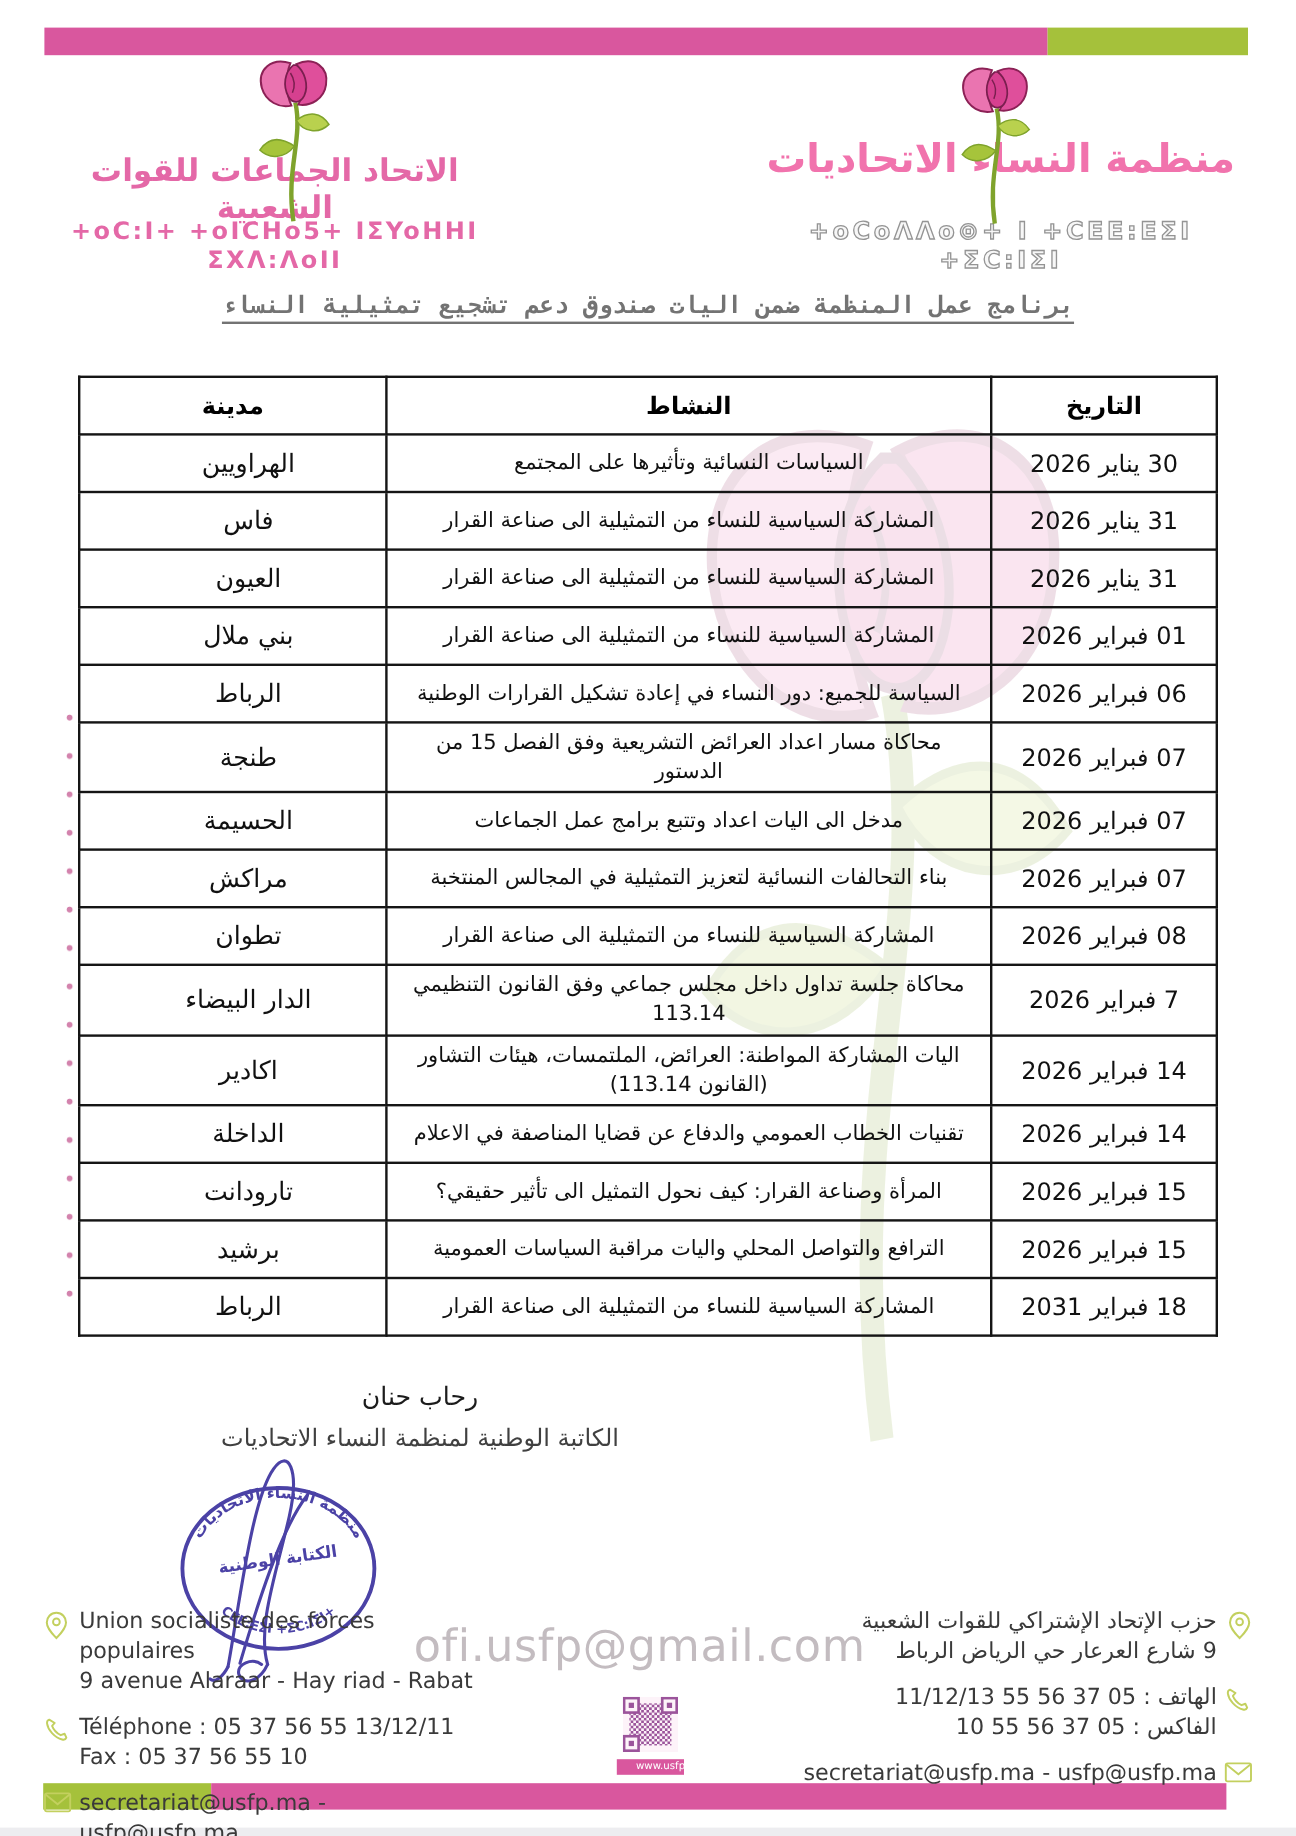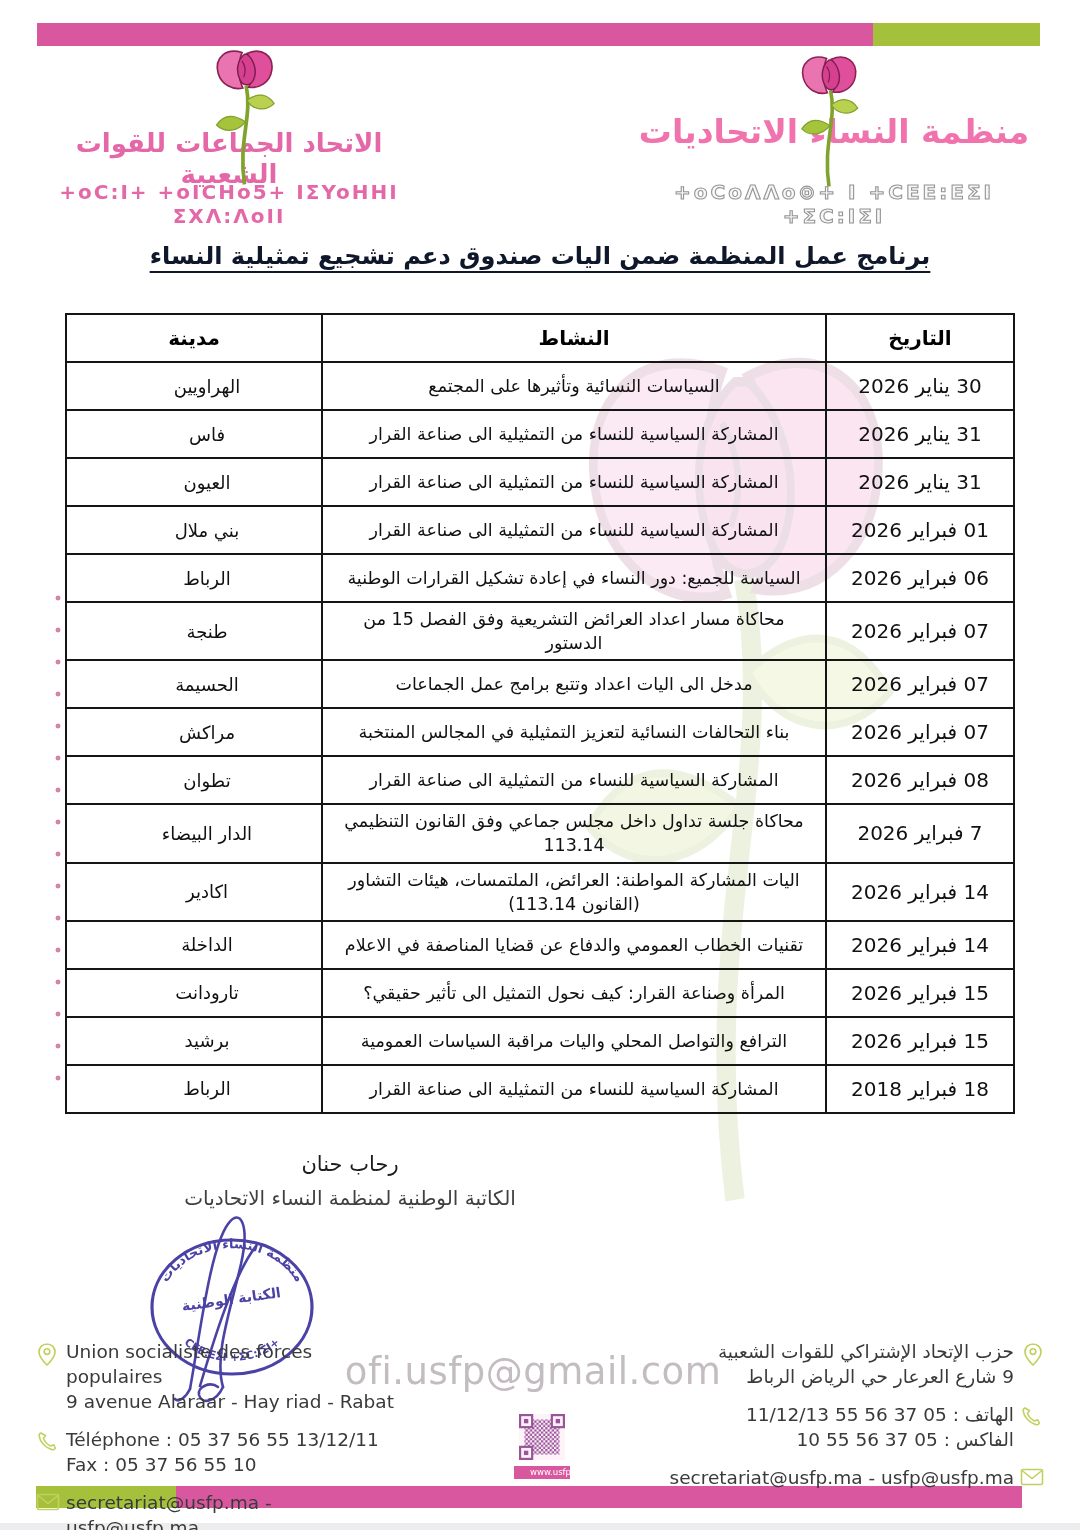--- a/index.html
+++ b/index.html
@@ -27,34 +27,34 @@
   .rose-right{left:785px;top:52px;width:88px;height:136px;}
 
   
   .wm{position:absolute;left:520px;top:330px;width:430px;height:880px;opacity:.14;z-index:0;}
   .dots{position:absolute;left:55px;top:595px;width:6px;height:488px;z-index:2;
     background-image:radial-gradient(circle 2.4px at 3px 3px,#d383ad 2.1px,transparent 2.8px);
     background-size:6px 32px;background-repeat:repeat-y;}
 
   
   .doc-title{position:absolute;top:242px;left:0;width:100%;text-align:center;direction:rtl;
-    font-size:24px;font-weight:bold;text-decoration:underline;text-decoration-thickness:2.2px;
-    text-underline-offset:7px;color:#0f172a;z-index:2;}
+    font-size:20px;font-weight:bold;text-decoration:underline;text-decoration-thickness:2.2px;
+    text-underline-offset:7px;color:#737373;z-index:2;font-family:Liberation Mono, monospace;}
 
   
   .flow{position:absolute;left:0;top:313px;width:1080px;z-index:2;}
   table.sched{margin-left:65px;width:948px;border-collapse:collapse;direction:rtl;table-layout:fixed;
     background:transparent;}
   .sched th,.sched td{border:2px solid #151515;text-align:center;vertical-align:middle;
     padding:4px 10px;background:transparent;}
   .sched th{font-size:20px;font-weight:bold;height:38px;color:#000;}
   .sched td{height:38px;}
   td.c-date{font-size:20px;white-space:nowrap;}
   td.c-act{font-size:17.5px;line-height:1.38;}
-  td.c-city{font-size:18px;padding-left:36px;}
+  td.c-city{font-size:21px;padding-left:36px;}
   col.w-date{width:188px;} col.w-act{width:504px;} col.w-city{width:256px;}
 
   .sig{position:relative;width:520px;margin:38px 0 0 60px;direction:rtl;}
   .sig-name{width:460px;text-align:center;font-size:21px;color:#1c1c1c;}
   .sig-role{width:460px;text-align:center;font-size:20px;color:#404040;margin-top:10px;}
   .stamp{position:absolute;left:70px;top:52px;pointer-events:none;}
 
   
   .f-left{position:absolute;left:36px;top:1340px;width:360px;font-size:18.5px;color:#3a3a3a;
     line-height:1.35;z-index:2;}
@@ -202,21 +202,21 @@
             <td class="c-city">تارودانت</td>
           </tr>
 
           <tr>
             <td class="c-date">15 فبراير 2026</td>
             <td class="c-act">الترافع والتواصل المحلي واليات مراقبة السياسات العمومية</td>
             <td class="c-city">برشيد</td>
           </tr>
 
           <tr>
-            <td class="c-date">18 فبراير 2018</td>
+            <td class="c-date">18 فبراير 2031</td>
             <td class="c-act">المشاركة السياسية للنساء من التمثيلية الى صناعة القرار</td>
             <td class="c-city">الرباط</td>
           </tr>
         </tbody>
     </table>
 
     <div class="sig">
       <div class="sig-name">رحاب حنان</div>
       <div class="sig-role">الكاتبة الوطنية لمنظمة النساء الاتحاديات</div>
       <svg class="stamp" width="210" height="205" viewBox="0 0 210 205">

